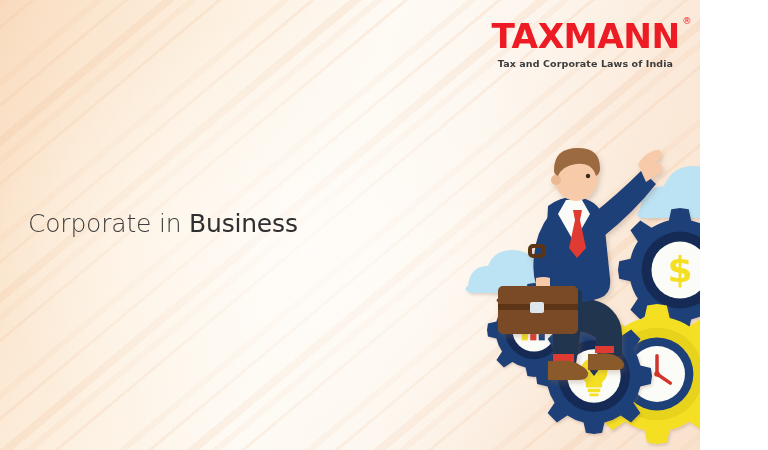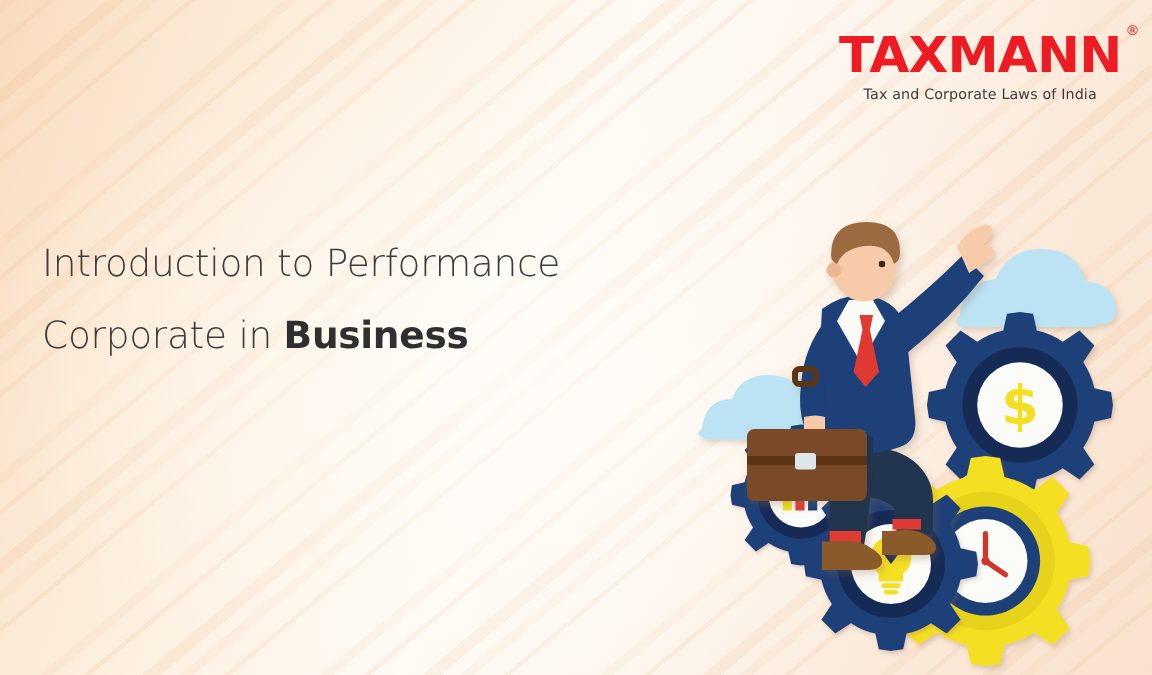--- a/index.html
+++ b/index.html
@@ -3,21 +3,21 @@
 <meta charset="utf-8">
 <style>
   * { box-sizing: border-box; margin: 0; padding: 0; }
   html, body {
     width: 768px; height: 450px;
     overflow: hidden;
     font-family: "Liberation Sans", sans-serif;
   }
   .banner {
     position: relative;
-    width: 768px; height: 450px;
+    width: 700px; height: 450px;
     overflow: hidden;
     background:
       linear-gradient(110deg,
         #f9dbbe 0%,
         #fbe6cf 12%,
         #fdf1e2 28%,
         #fefaf4 46%,
         #fdf6ee 62%,
         #fbeada 80%,
         #f9e2cd 100%);
@@ -80,39 +80,39 @@
   .logo-reg {
     position: absolute;
     top: -3px; right: -11px;
     font-size: 9px;
     font-weight: normal;
     color: #ED1C24;
   }
   .logo-tag {
     margin-top: 6px;
     font-family: "DejaVu Sans", sans-serif;
-    font-weight: normal;
+    font-weight: bold;
     font-size: 9.5px;
     color: #3b3b3b;
     letter-spacing: 0.1px;
   }
 
   
   .title {
     position: absolute;
     left: 28px; top: 152px;
     width: 430px;
     font-family: "DejaVu Sans", sans-serif;
     font-size: 25px;
     line-height: 48px;
     font-weight: 300;
     color: #3c3c3c;
     letter-spacing: -0.2px;
   }
-  .title .bold { font-weight: bold; color: #2f2f2f; }
+  .title .bold { font-weight: normal; color: #2f2f2f; }
 
   
   .art { position: absolute; left: 452px; top: 118px; width: 316px; height: 332px; }
   .art svg { display: block; }
 </style>
 </head>
 <body>
 
 <div class="banner">
 
@@ -121,21 +121,21 @@
   <div class="vignette"></div>
 
   <div class="logo">
     <div class="logo-word">
       <span>TAXMANN</span><span class="logo-reg">®</span>
     </div>
     <div class="logo-tag">Tax and Corporate Laws of India</div>
   </div>
 
   <h1 class="title">
-    <span>Introduction to Performance</span><br>
+    <br>
     <span>Corporate in </span><span class="bold">Business</span><br>
   </h1>
 
   <div class="art">
     <svg width="316" height="332" viewBox="0 0 316 332" xmlns="http://www.w3.org/2000/svg">
       <defs>
         <filter id="sh" x="-30%" y="-30%" width="170%" height="170%">
           <feDropShadow dx="2" dy="3" stdDeviation="2.5" flood-color="#8a6a55" flood-opacity="0.28"></feDropShadow>
         </filter>
         <filter id="shs" x="-30%" y="-30%" width="170%" height="170%">

